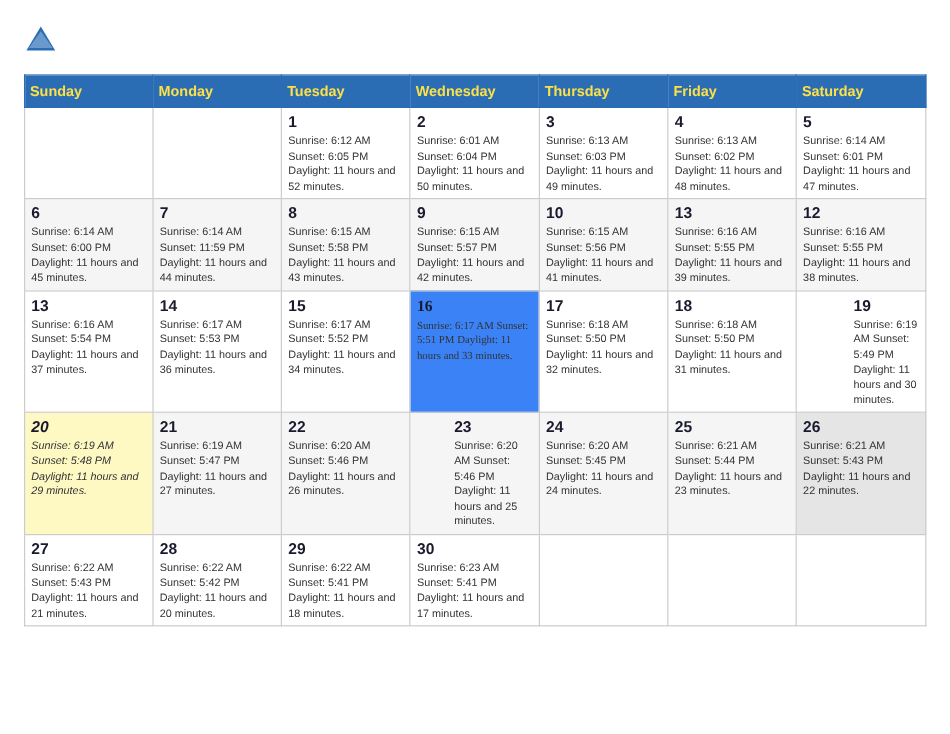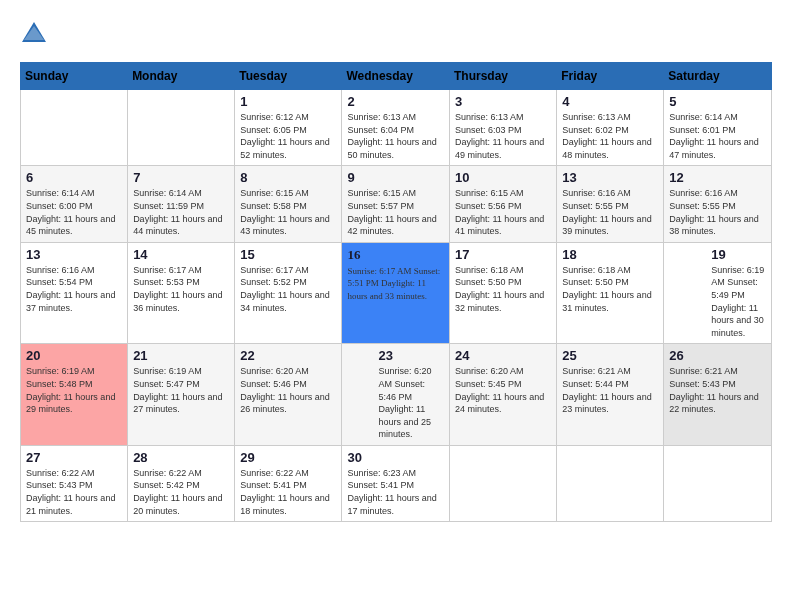--- a/index.html
+++ b/index.html
@@ -57,21 +57,21 @@
       color: #555;
       margin-top: 2px;
     }
     .calendar {
       width: 100%;
       border-collapse: collapse;
       border: 1px solid #ccc;
     }
     .calendar th {
       background-color: #2a6db5;
-      color: #000000;
+      color: #fde047;
       font-size: 12px;
       font-weight: bold;
       padding: 6px 4px;
       text-align: left;
       border: 1px solid #2a6db5;
     }
     .calendar td {
       vertical-align: top;
       border: 1px solid #ccc;
       padding: 4px 5px;
@@ -141,21 +141,21 @@
           <td class="empty-cell"></td>
           <td class="empty-cell"></td>
           <td style="background-color: rgb(255, 255, 255);">
             <span class="day-number">1</span>
             <div class="day-info">Sunrise: 6:12 AM
 Sunset: 6:05 PM
 Daylight: 11 hours and 52 minutes.</div>
           </td>
           <td style="background-color: rgb(255, 255, 255);">
             <span class="day-number">2</span>
-            <div class="day-info">Sunrise: 6:13 AM
+            <div class="day-info">Sunrise: 6:01 AM
 Sunset: 6:04 PM
 Daylight: 11 hours and 50 minutes.</div>
           </td>
           <td style="background-color: rgb(255, 255, 255);">
             <span class="day-number">3</span>
             <div class="day-info">Sunrise: 6:13 AM
 Sunset: 6:03 PM
 Daylight: 11 hours and 49 minutes.</div>
           </td>
           <td style="background-color: rgb(255, 255, 255);">
@@ -253,21 +253,21 @@
 Daylight: 11 hours and 31 minutes.</div>
           </td>
           <td style="background-color: rgb(255, 255, 255); padding-left: 47px;">
             <span class="day-number">19</span>
             <div class="day-info">Sunrise: 6:19 AM
 Sunset: 5:49 PM
 Daylight: 11 hours and 30 minutes.</div>
           </td>
         </tr>
         <tr>
-          <td style="background-color: #fca5a5;">
+          <td style="background-color: #fef9c3; font-style: italic;">
             <span class="day-number">20</span>
             <div class="day-info">Sunrise: 6:19 AM
 Sunset: 5:48 PM
 Daylight: 11 hours and 29 minutes.</div>
           </td>
           <td style="background-color: rgb(245, 245, 245);">
             <span class="day-number">21</span>
             <div class="day-info">Sunrise: 6:19 AM
 Sunset: 5:47 PM
 Daylight: 11 hours and 27 minutes.</div>

